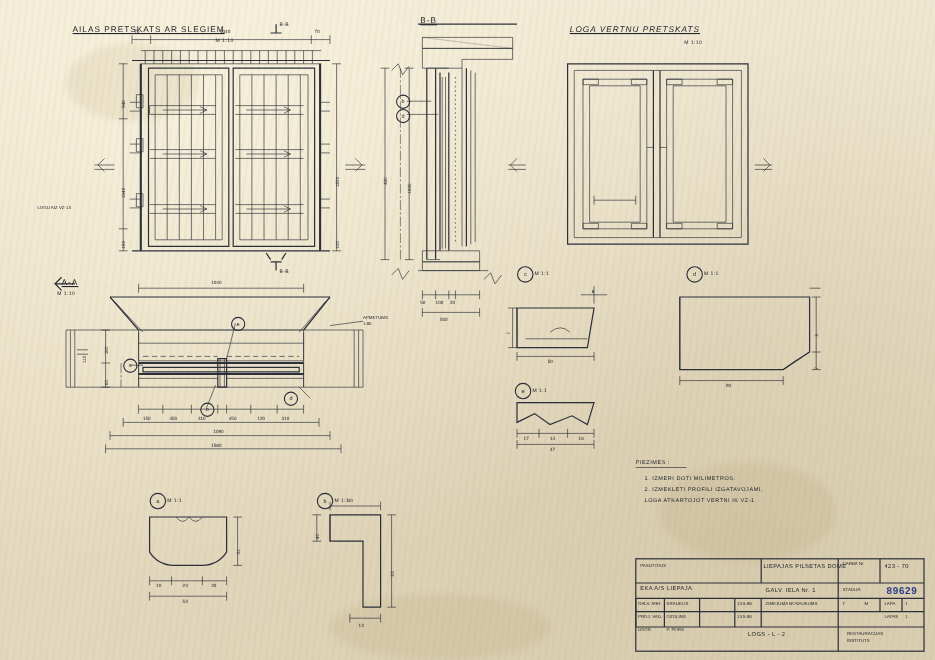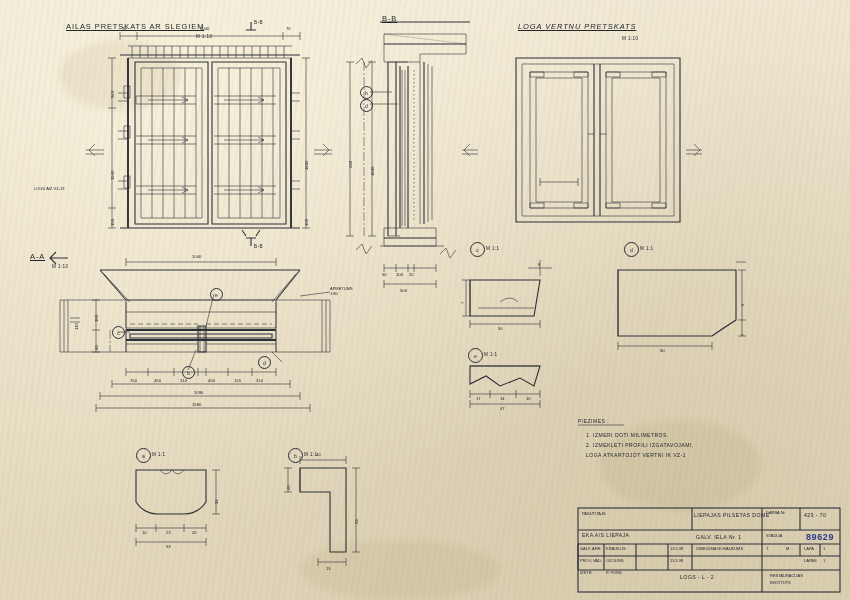--- a/index.html
+++ b/index.html
@@ -351,21 +351,21 @@
   <div class="lbl t-dimv" style="left:348px;top:168px;">430</div>
   <div class="lbl t-dimv" style="left:370px;top:176px;">1830</div>
   <div class="lbl t-dim" style="left:382px;top:272px;">50</div>
   <div class="lbl t-dim" style="left:396px;top:272px;">100</div>
   <div class="lbl t-dim" style="left:409px;top:272px;">20</div>
   <div class="lbl t-dim" style="left:400px;top:288px;">500</div>
 
   <div class="lbl t-title" style="left:518px;top:22px;font-style:italic;">LOGA  VERTNU  PRETSKATS</div>
   <div class="lbl t-sub" style="left:622px;top:36px;">M 1:10</div>
 
-  <div class="lbl t-title" style="left:30px;top:252px;text-align:center;">A-A</div>
+  <div class="lbl t-title" style="left:56px;top:252px;text-align:center;">A-A</div>
   <div class="lbl t-sub" style="left:52px;top:264px;">M 1:10</div>
   <div class="lbl t-dim" style="left:192px;top:254px;">1040</div>
   <div class="lbl t-dimv" style="left:94px;top:322px;">160</div>
   <div class="lbl t-dimv" style="left:94px;top:350px;">60</div>
   <div class="lbl t-dimv" style="left:74px;top:330px;">110</div>
   <div class="lbl t-dim" style="left:130px;top:378px;">150</div>
   <div class="lbl t-dim" style="left:154px;top:378px;">450</div>
   <div class="lbl t-dim" style="left:180px;top:378px;">310</div>
   <div class="lbl t-dim" style="left:208px;top:378px;">450</div>
   <div class="lbl t-dim" style="left:234px;top:378px;">120</div>

